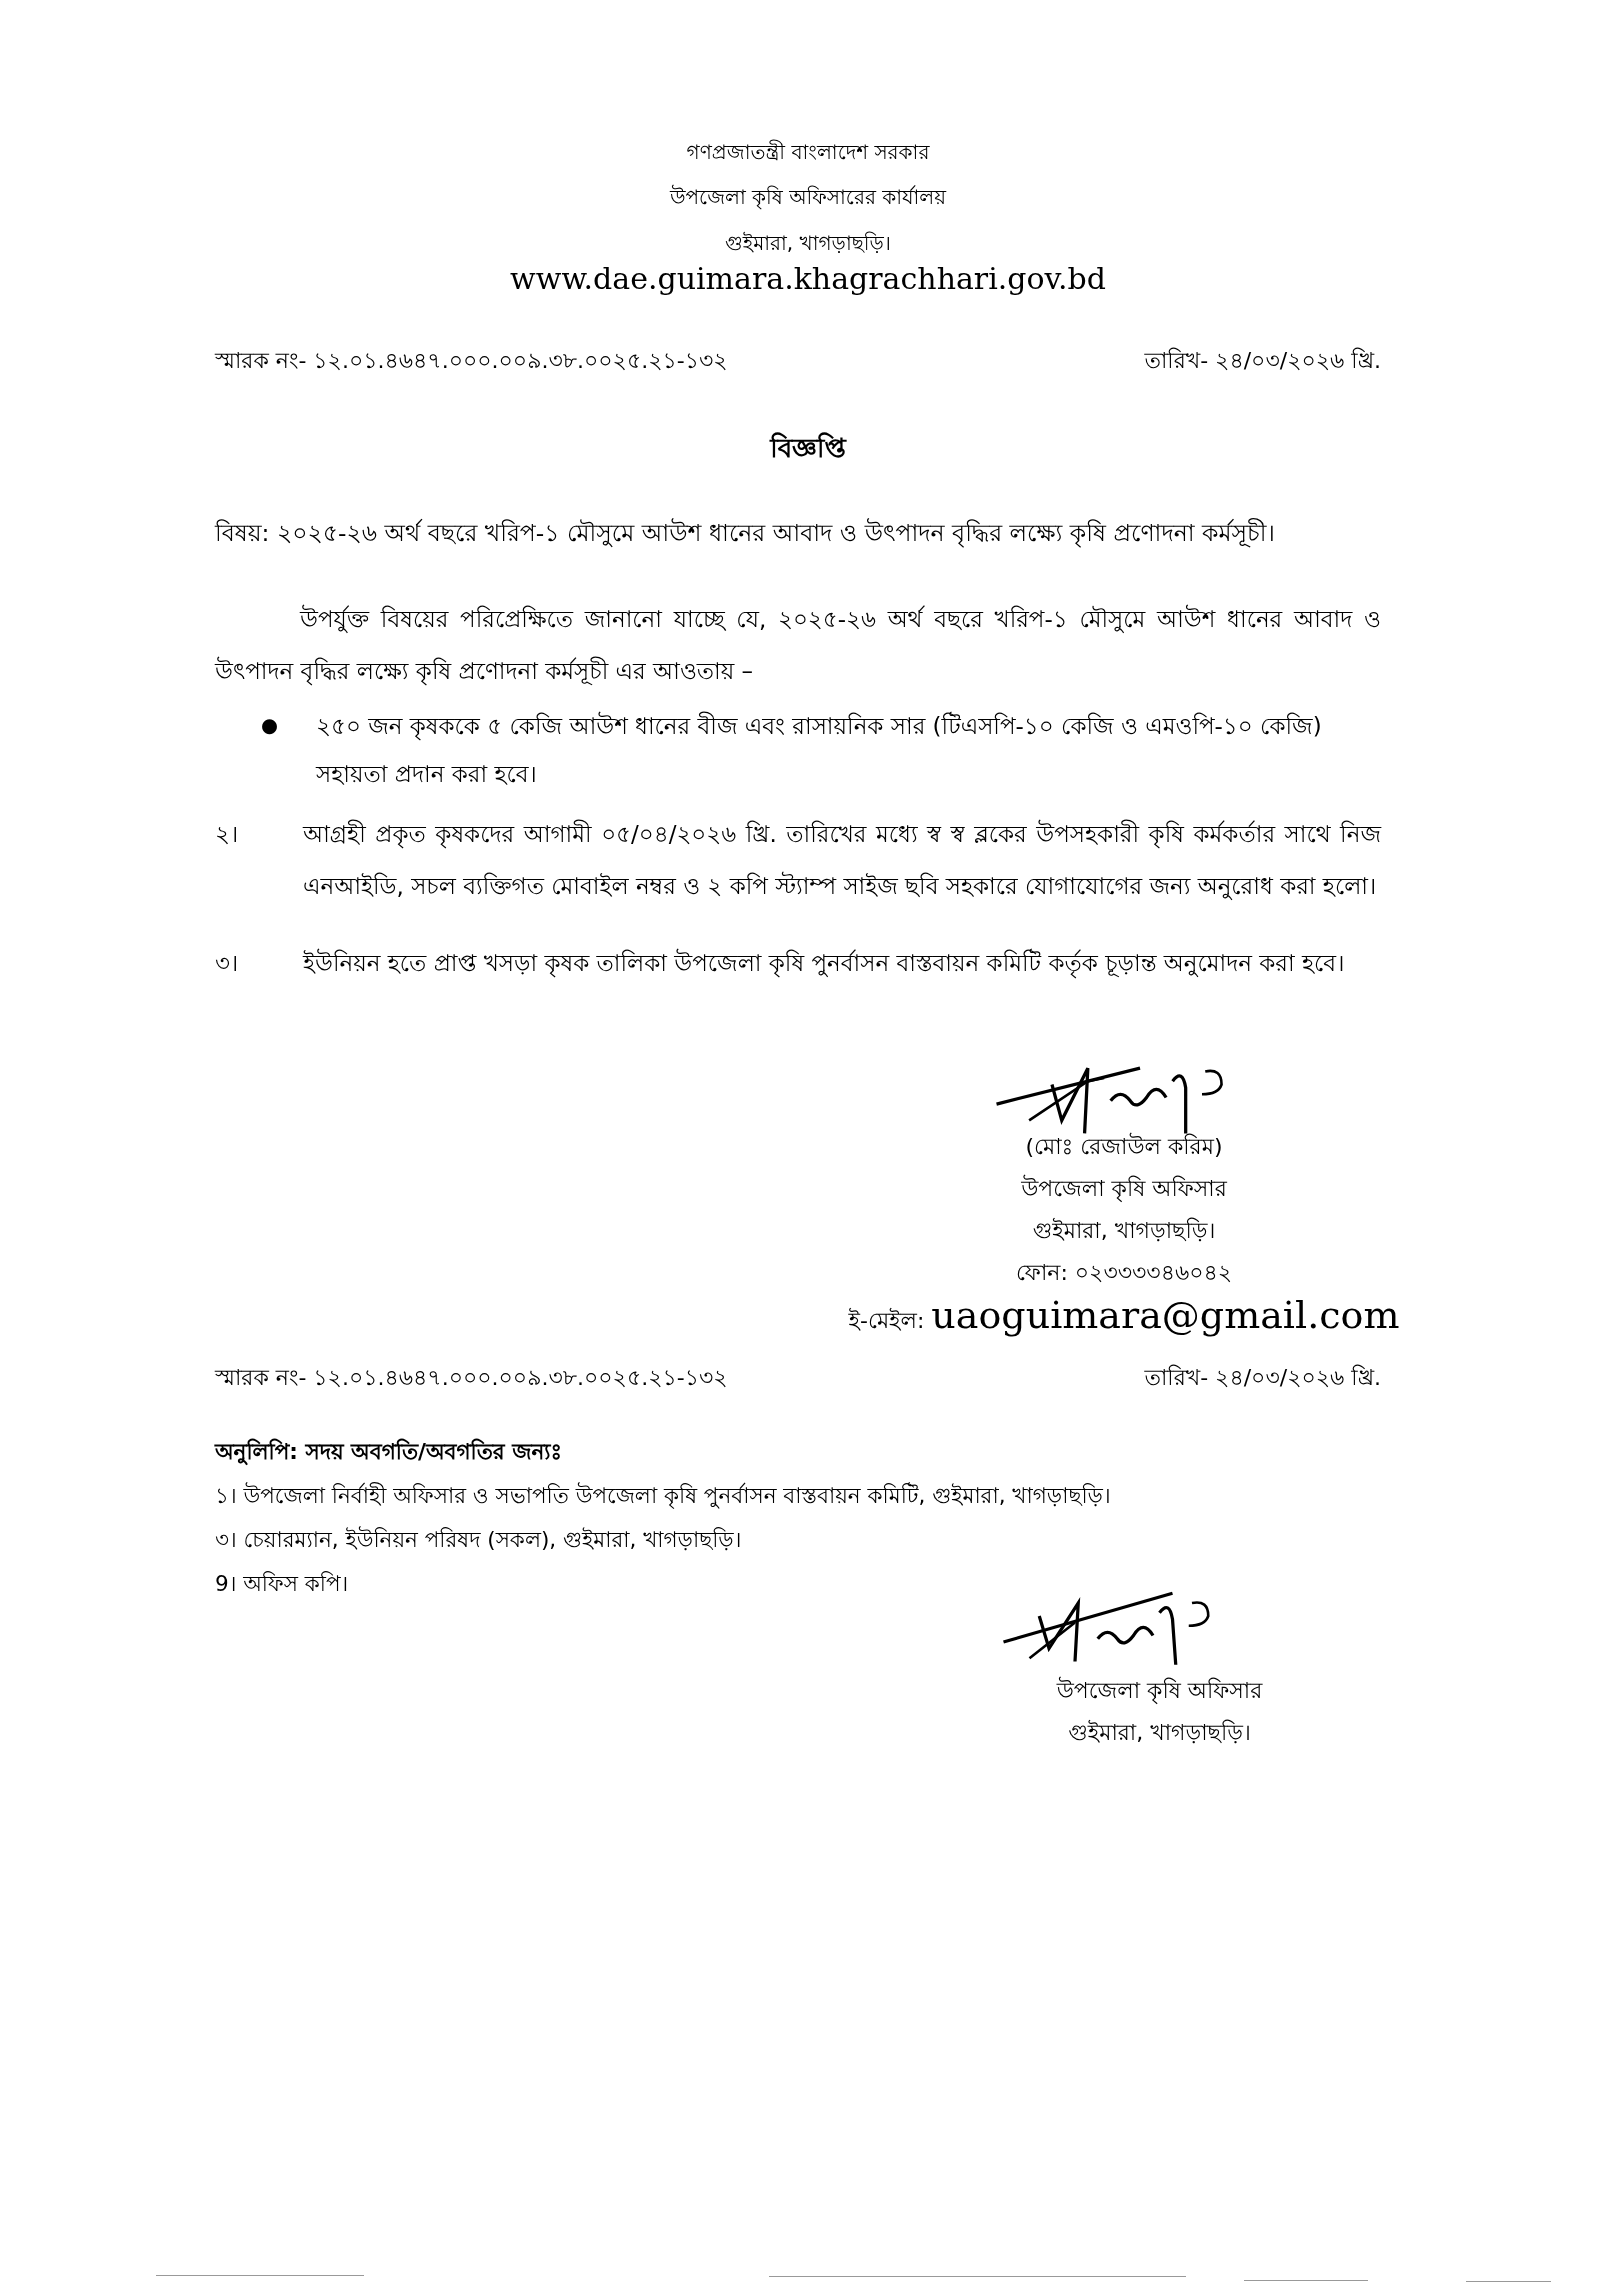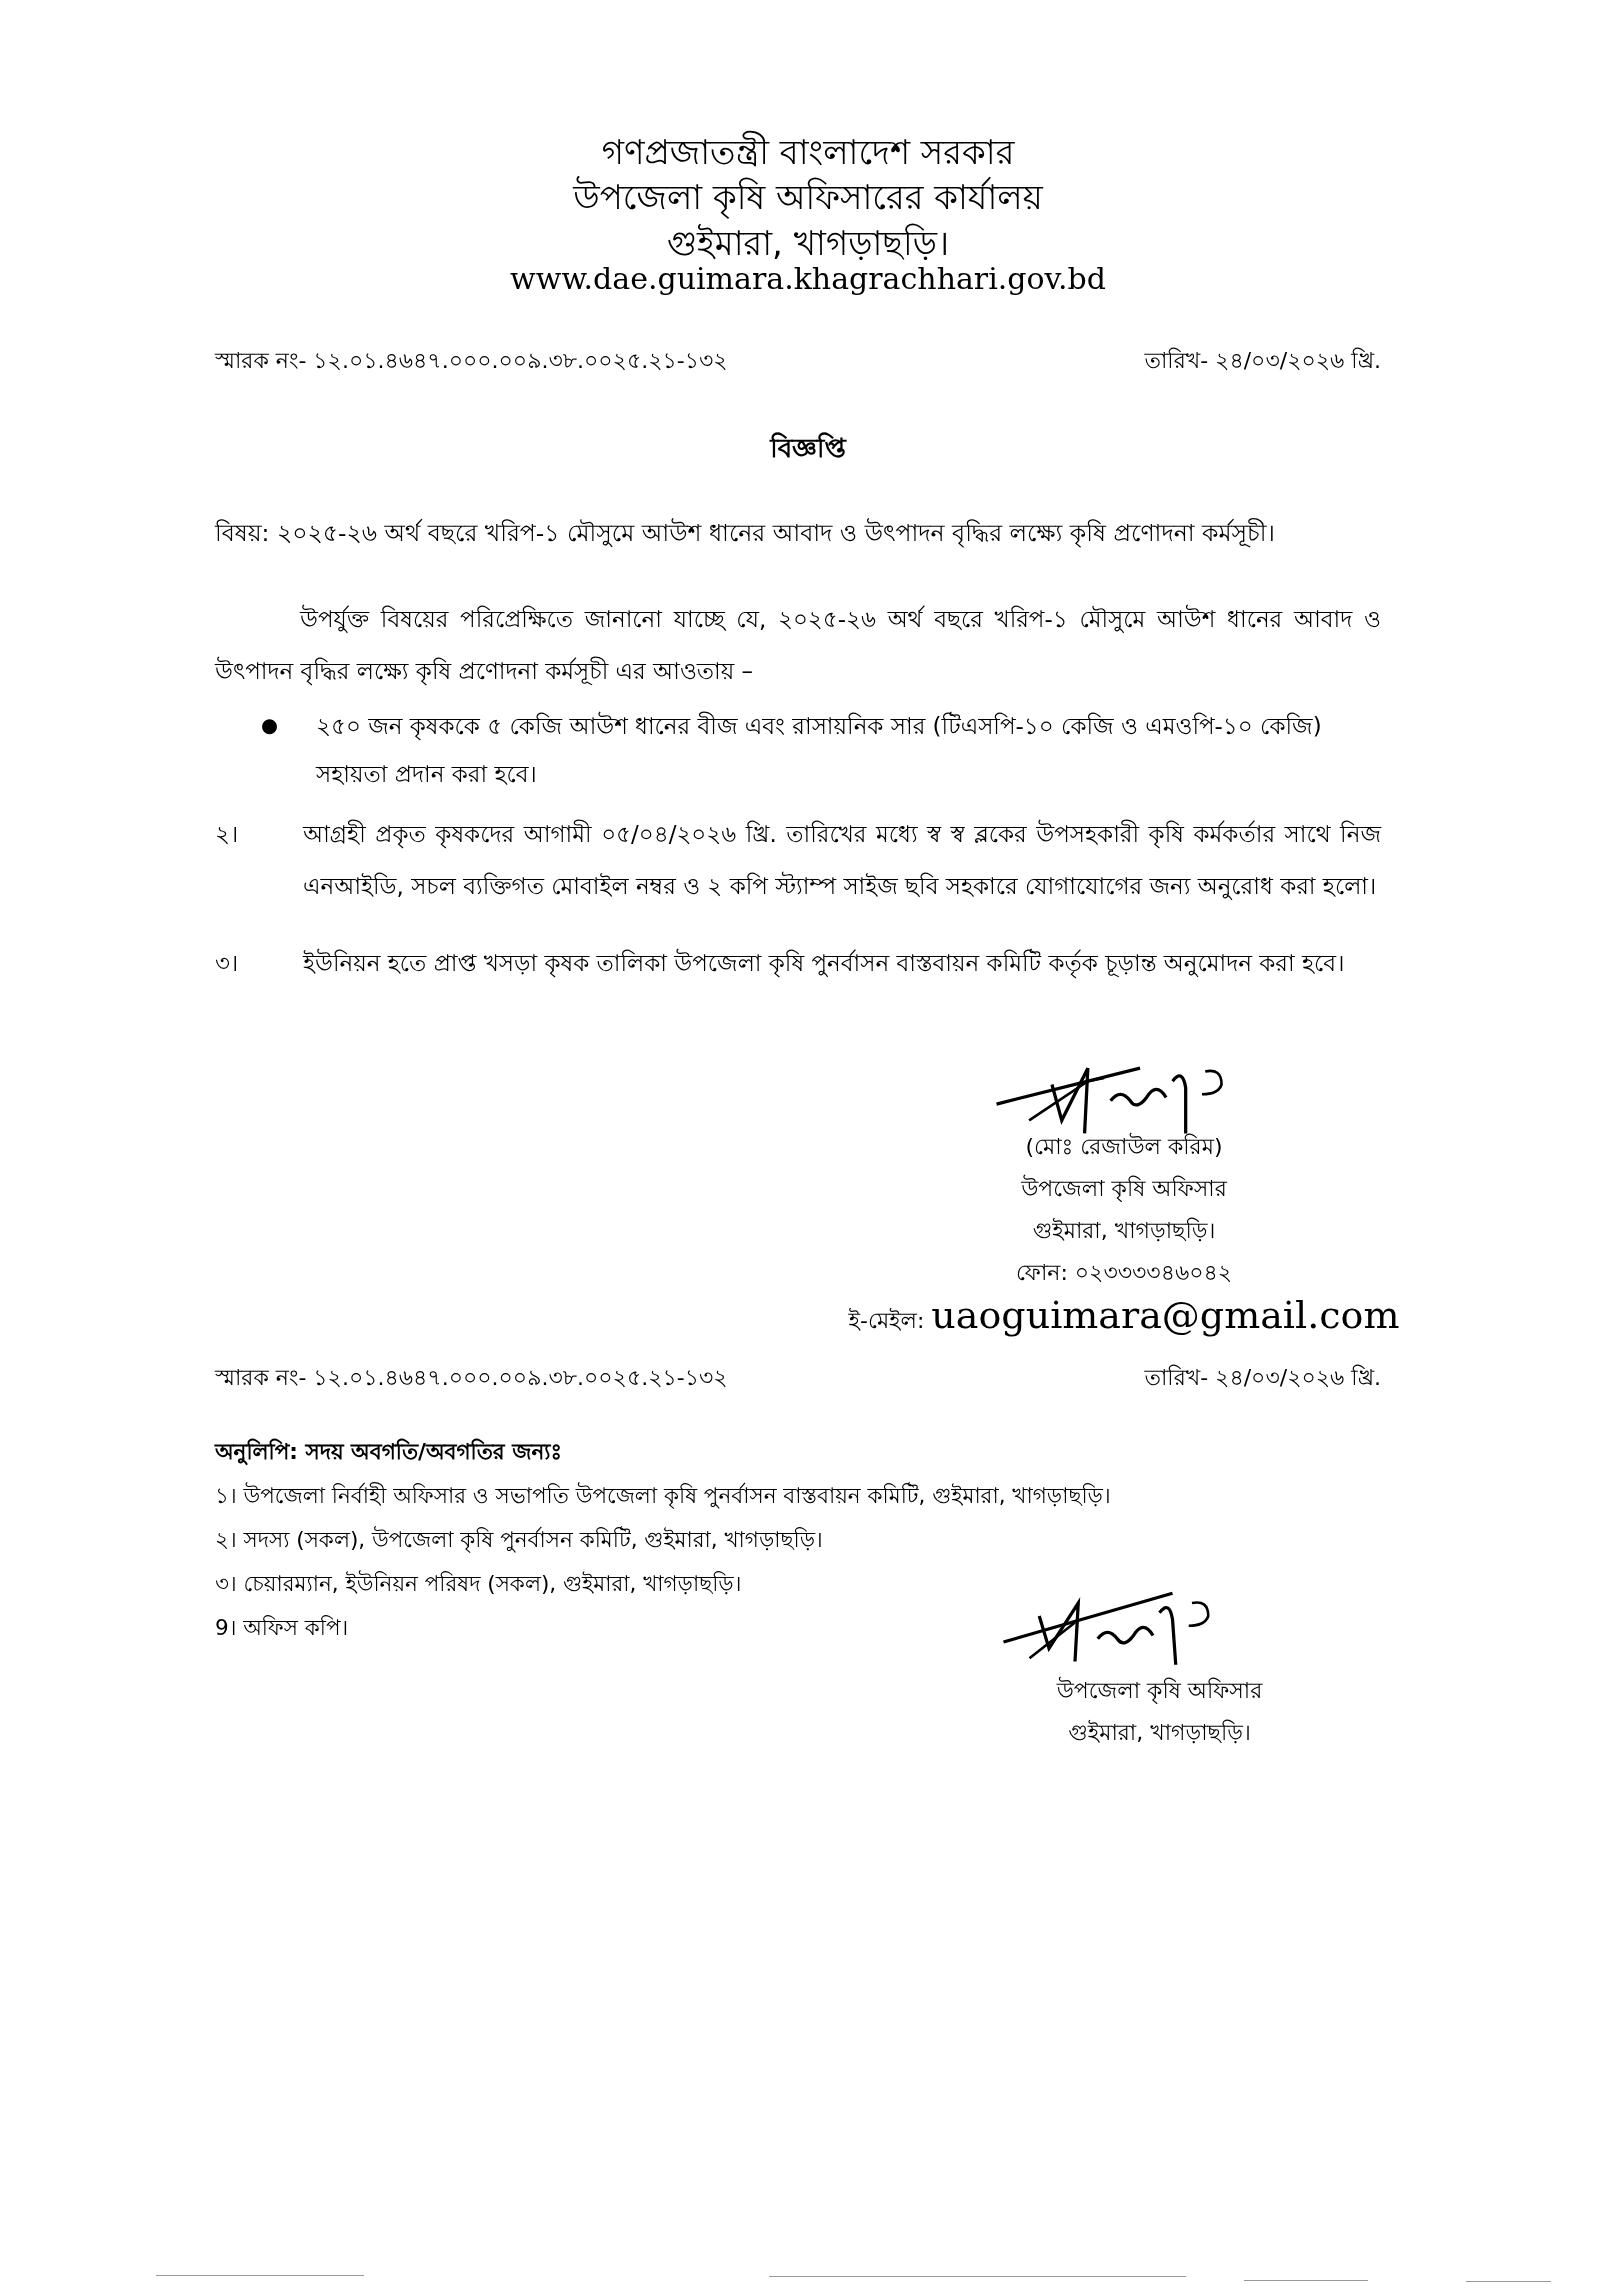--- a/index.html
+++ b/index.html
@@ -16,21 +16,21 @@
       color: #000000;
     }
     .abs { position: absolute; }
     .center-line {
       position: absolute;
       left: 0;
       width: 1616px;
       text-align: center;
       white-space: nowrap;
     }
-    .hdr { font-size: 34px; line-height: 36px; text-align: center; }
+    .hdr { font-size: 20px; line-height: 36px; text-align: center; }
     .website {
       font-family: "DejaVu Serif", "Liberation Serif", serif;
       font-size: 30px;
       line-height: 39px;
     }
     .memo-row {
       position: absolute;
       left: 215px;
       width: 1166px;
       display: flex;
@@ -177,21 +177,20 @@
 </div>
 
 <div class="memo-row" style="top:1362px;">
   <span>স্মারক নং- ১২.০১.৪৬৪৭.০০০.০০৯.৩৮.০০২৫.২১-১৩২</span>
   <span>তারিখ- ২৪/০৩/২০২৬ খ্রি.</span>
 </div>
 
 <div class="cc-block">
   <div class="cc-title">অনুলিপি: সদয় অবগতি/অবগতির জন্যঃ</div>
   <div>১। উপজেলা নির্বাহী অফিসার ও সভাপতি উপজেলা কৃষি পুনর্বাসন বাস্তবায়ন কমিটি, গুইমারা, খাগড়াছড়ি।</div>
-  <div>২। সদস্য (সকল), উপজেলা কৃষি পুনর্বাসন কমিটি, গুইমারা, খাগড়াছড়ি।</div>
   <div>৩। চেয়ারম্যান, ইউনিয়ন পরিষদ (সকল), গুইমারা, খাগড়াছড়ি।</div>
   <div>9। অফিস কপি।</div>
 </div>
 
 <div class="abs signature" style="left:1003px; top:1577px;">
   <svg width="274" height="91" viewBox="0 0 420 140">
     <path d="M0 100 L260 25" stroke="#000" stroke-width="5" fill="none"></path>
     <path d="M55 60 L70 110 L115 40 L110 130" stroke="#000" stroke-width="5" fill="none"></path>
     <path d="M40 125 L110 70" stroke="#000" stroke-width="4" fill="none"></path>
     <path d="M145 95 q15 -20 30 0 q10 15 25 -5 q15 -25 30 0 M240 55 q15 -20 20 10 L265 135" stroke="#000" stroke-width="5" fill="none"></path>

